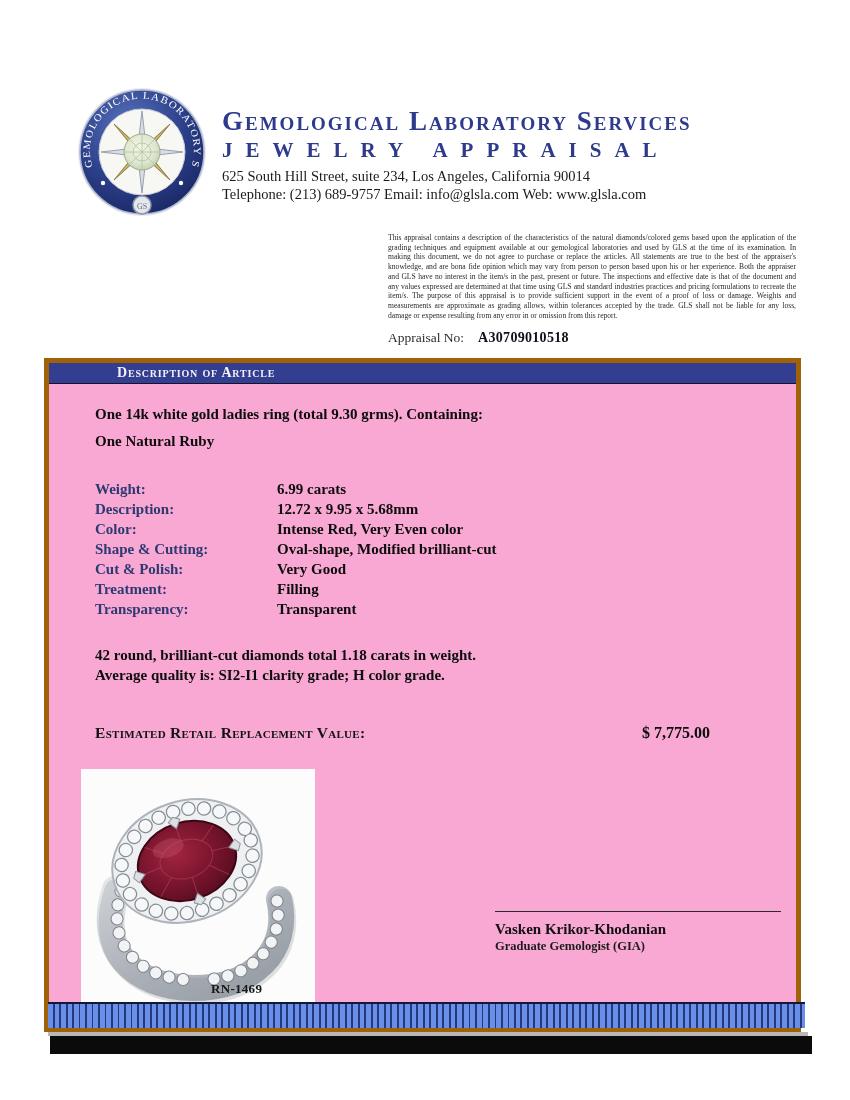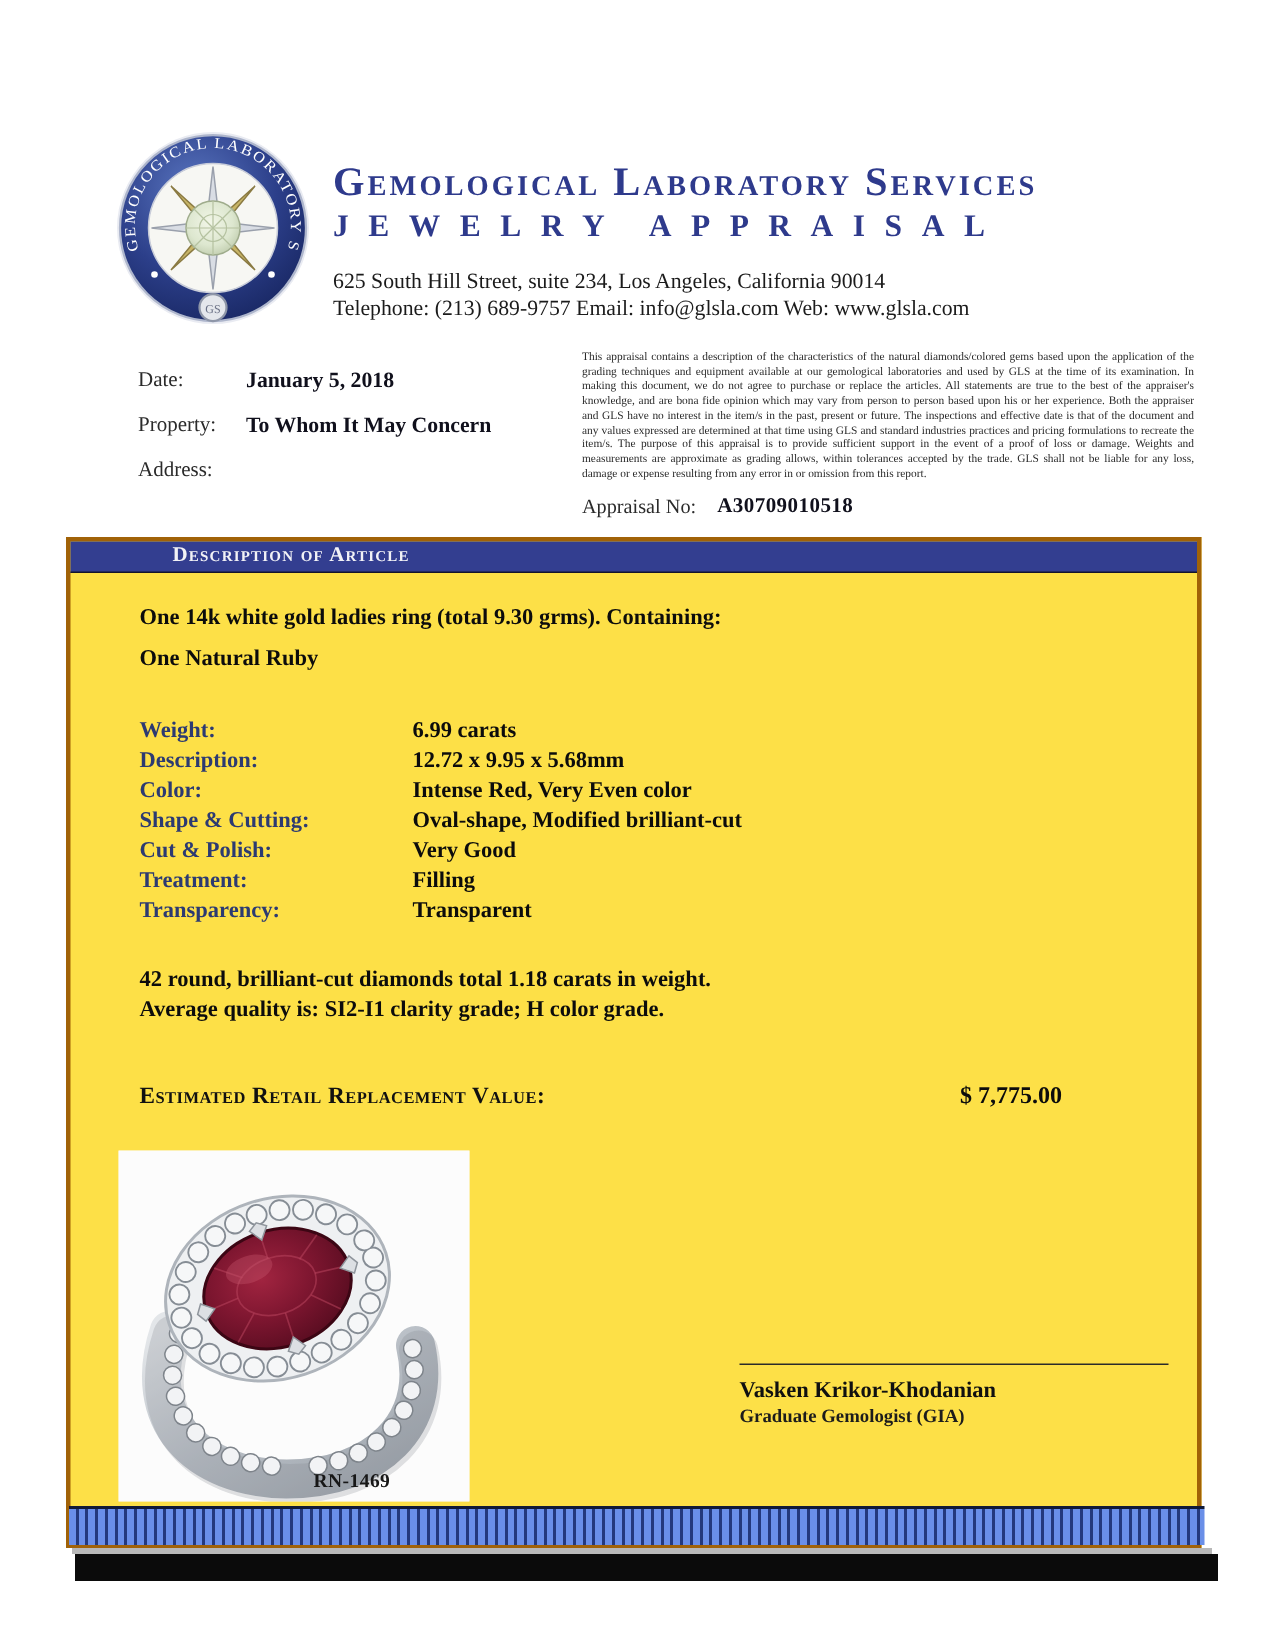--- a/index.html
+++ b/index.html
@@ -28,21 +28,21 @@
     position:absolute; left:388px; top:233px; width:408px;
     font-size:7.6px; line-height:1.28; text-align:justify; color:#2a2a2a;
   }
   .appraisal-row { position:absolute; left:388px; top:330px; display:flex; }
   .appraisal-label { font-size:13.5px; color:#2b2b2b; margin-right:14px; }
   .appraisal-value { font-size:14px; font-weight:bold; color:#10101c; letter-spacing:0.3px; }
 
   
   .article-box {
     position:absolute; left:44px; top:358px; width:757px; height:674px;
-    border:3px solid #a16207; background:#fde047;
+    border:5px solid #a16207; background:#f9a8d4;
   }
   .section-bar {
     height:21px; background:#333e90; border-bottom:1px solid #14142c;
     display:flex; align-items:center; padding-left:68px;
   }
   .section-bar-title {
     font-variant:small-caps; font-weight:bold; font-size:14px; letter-spacing:0.8px;
     color:#f2f2f6;
   }
   .box-content { padding:17px 0 0 46px; }
@@ -140,38 +140,24 @@
       <circle cx="105" cy="97" r="2.2" fill="#ffffff"></circle>
 
       <circle cx="66" cy="119" r="9" fill="#e4e7ec" stroke="#8e96a8" stroke-width="1.5"></circle>
       <text x="66" y="122.5" text-anchor="middle" font-family="Liberation Serif, serif" font-size="8" fill="#6a7186">GS</text>
     </svg>
   </div>
 
   <div class="head-text">
     <div class="company-name">Gemological Laboratory Services</div>
     <div class="subtitle">JEWELRY APPRAISAL</div>
-    <div class="addr-line" style="margin-top:16px;">625 South Hill Street, suite 234, Los Angeles, California 90014</div>
+    <div class="addr-line" style="margin-top:4px;">625 South Hill Street, suite 234, Los Angeles, California 90014</div>
     <div class="addr-line">Telephone: (213) 689-9757  Email: info@glsla.com  Web: www.glsla.com</div>
   </div>
 
-  <div class="meta-left">
-    <div class="meta-row">
-      <span class="meta-label">Date:</span>
-      <span class="meta-value">January 5, 2018</span>
-    </div>
-    <div class="meta-row">
-      <span class="meta-label">Property:</span>
-      <span class="meta-value">To Whom It May Concern</span>
-    </div>
-    <div class="meta-row">
-      <span class="meta-label">Address:</span>
-      <span class="meta-value"></span>
-    </div>
-  </div>
 
   <div class="disclaimer">This appraisal contains a description of the characteristics of the natural diamonds/colored gems based upon the application of the grading techniques and equipment available at our gemological laboratories and used by GLS at the time of its examination. In making this document, we do not agree to purchase or replace the articles. All statements are true to the best of the appraiser's knowledge, and are bona fide opinion which may vary from person to person based upon his or her experience. Both the appraiser and GLS have no interest in the item/s in the past, present or future. The inspections and effective date is that of the document and any values expressed are determined at that time using GLS and standard industries practices and pricing formulations to recreate the item/s. The purpose of this appraisal is to provide sufficient support in the event of a proof of loss or damage. Weights and measurements are approximate as grading allows, within tolerances accepted by the trade. GLS shall not be liable for any loss, damage or expense resulting from any error in or omission from this report.</div>
 
   <div class="appraisal-row">
     <span class="appraisal-label">Appraisal No:</span>
     <span class="appraisal-value">A30709010518</span>
   </div>
 
   <div class="article-box">
     <div class="section-bar">

